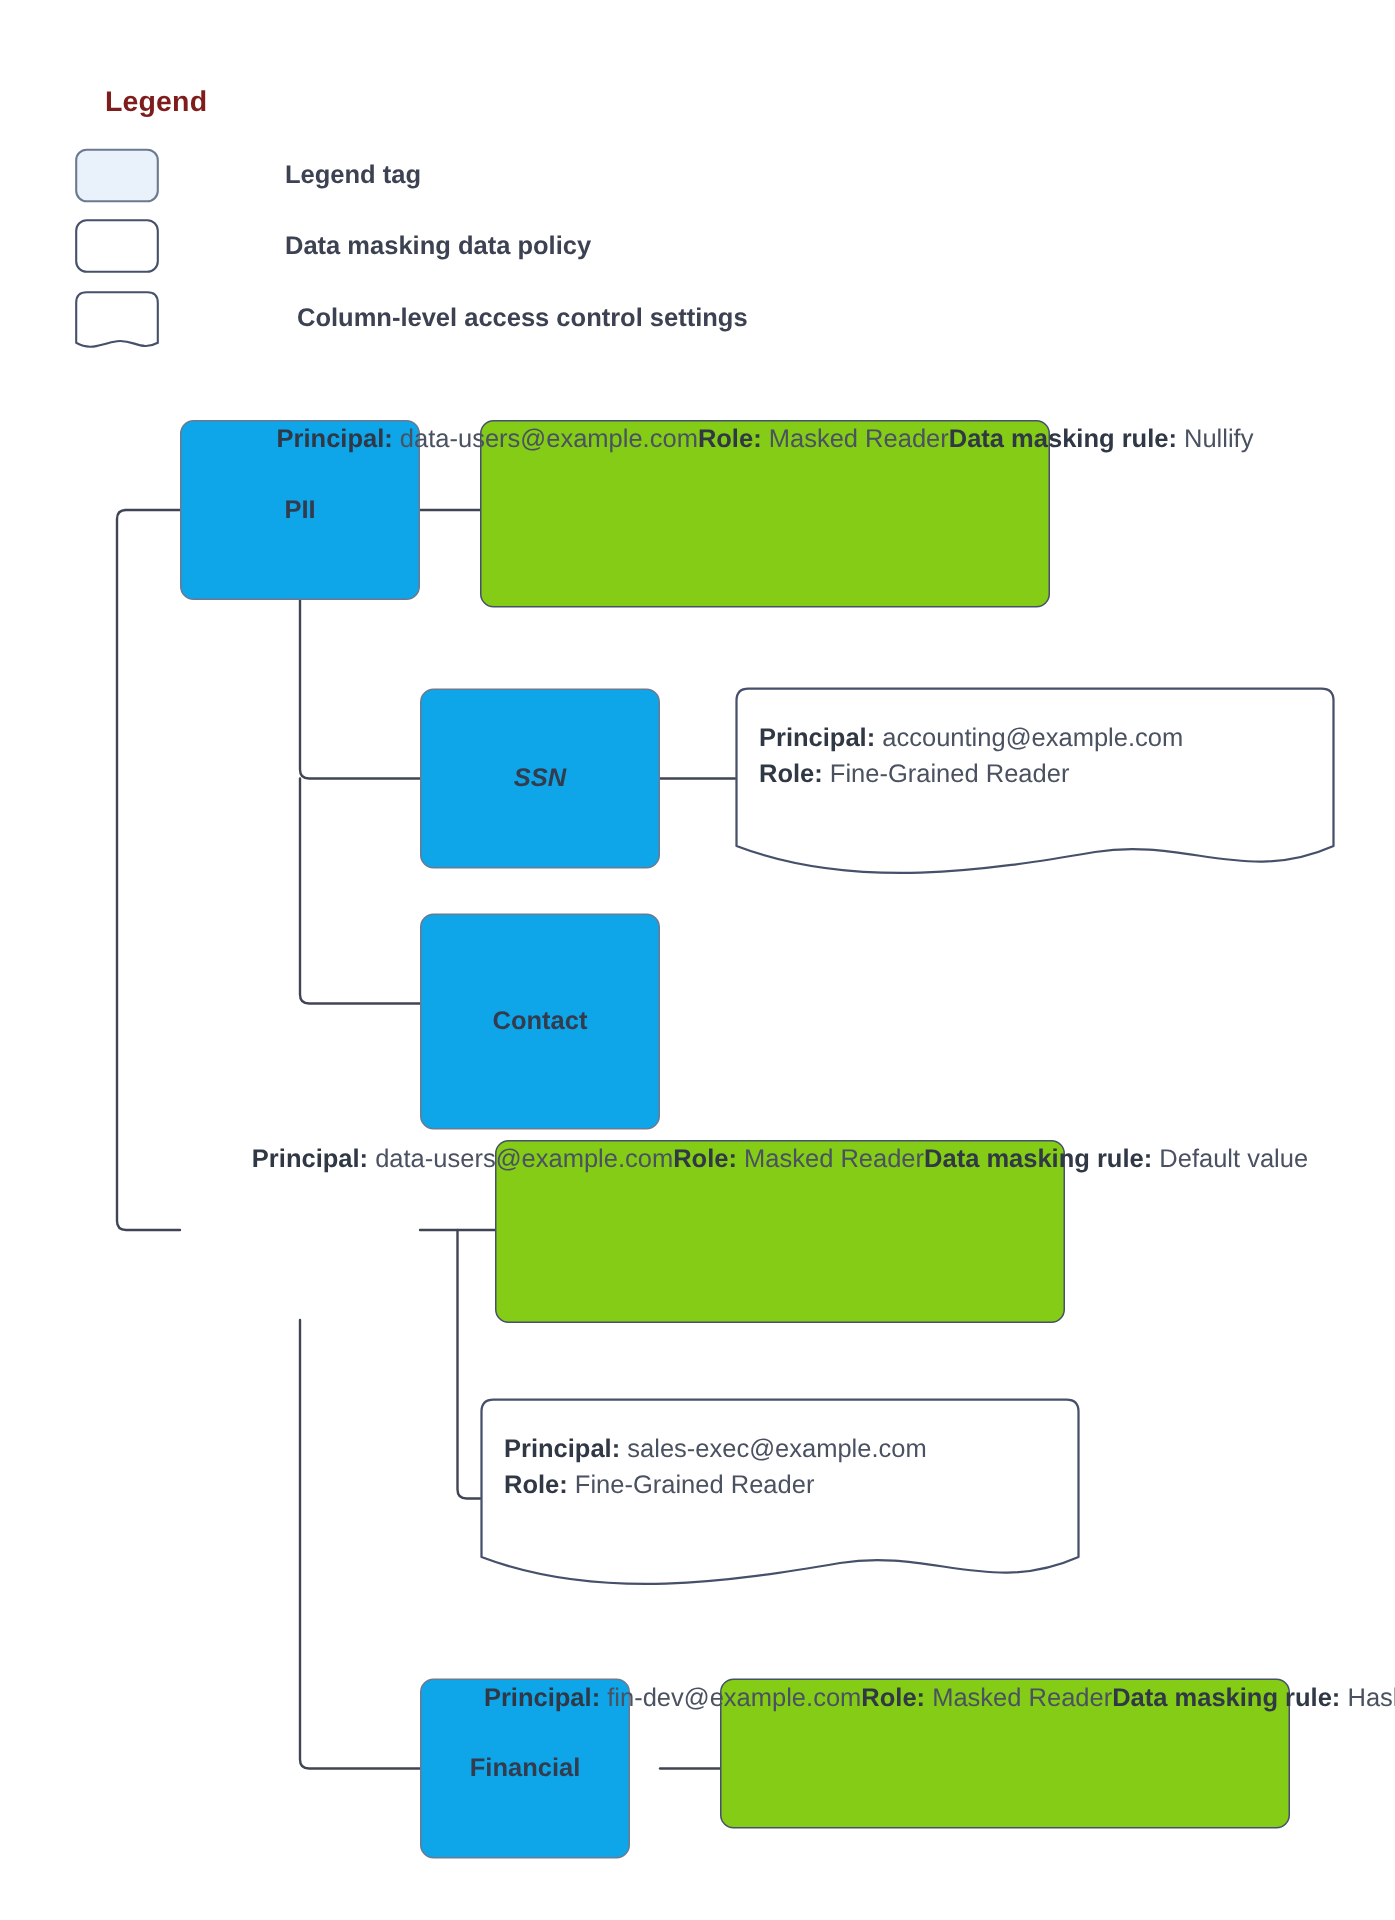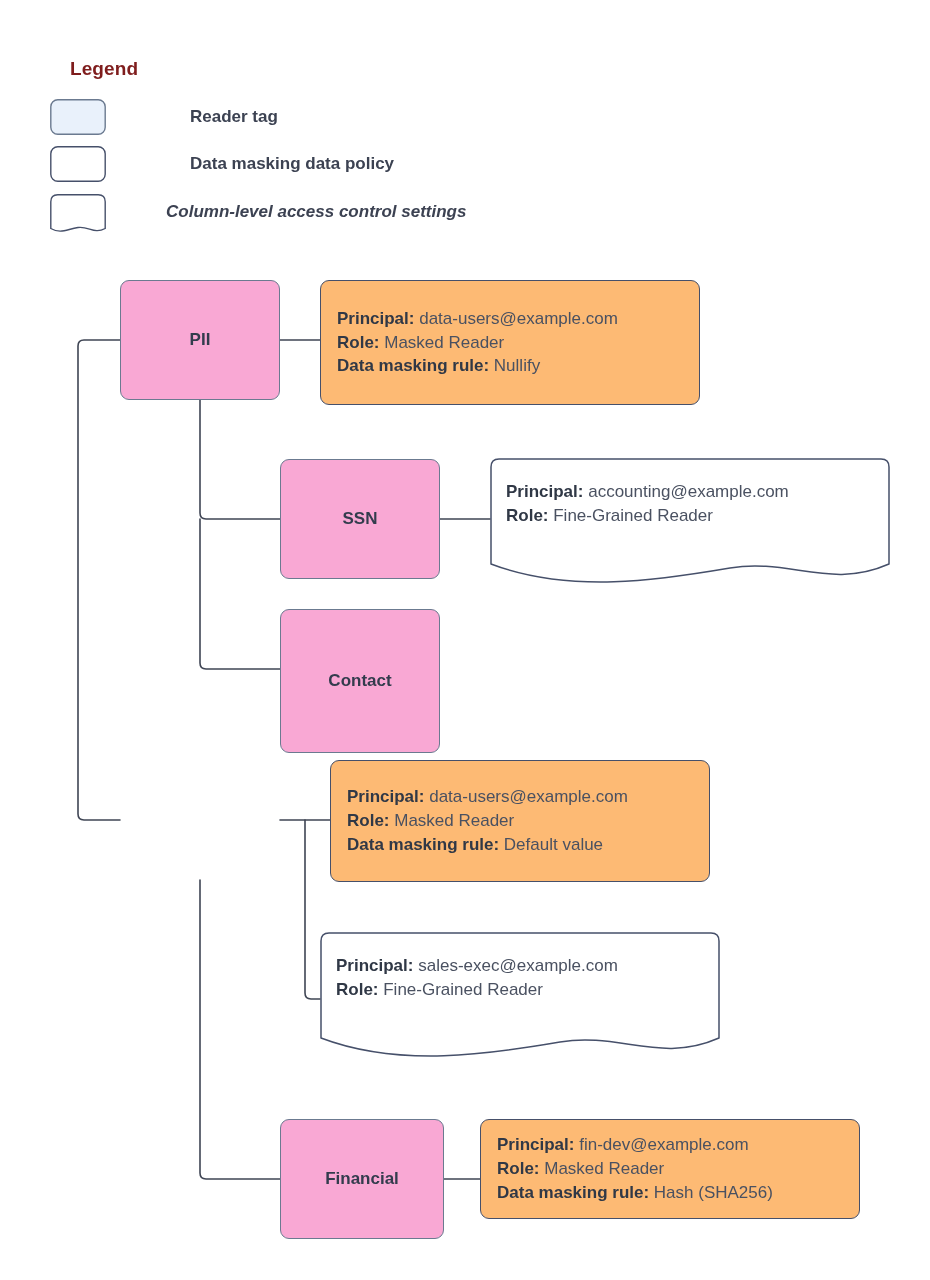--- a/index.html
+++ b/index.html
@@ -22,36 +22,36 @@
   .legend-label{
     font-size:17px;font-weight:bold;color:#3c4252;
     margin-left:0px;white-space:nowrap;
   }
   .swatch{width:56px;height:36px;}
   .swatch svg{display:block;overflow:visible;}
 
   
   .node{
     position:absolute;
-    background:#f9a8d4;
+    background:#0ea5e9;
     border:1.4px solid #6b7a90;
     border-radius:9px;
     display:flex;align-items:center;justify-content:center;
     font-size:17px;font-weight:bold;color:#333c4d;
     box-sizing:border-box;
   }
 
   
   .policy{
     position:absolute;
-    background:#fdba74;
+    background:#84cc16;
     border:1.4px solid #46506a;
     border-radius:9px;
     box-sizing:border-box;
-    display:flex;flex-direction:column;justify-content:center;
+    display:flex;flex-direction:row;justify-content:center;
     padding:0 16px;
   }
   .policy .line{
     font-size:17px;line-height:1.40;color:#4a5161;white-space:nowrap;
   }
   .policy .line b{color:#303846;font-weight:bold;}
 
   
   .doc{position:absolute;}
   .doc svg{position:absolute;left:0;top:0;overflow:visible;}
@@ -92,58 +92,58 @@
   </svg>
 
   <div class="legend-title">Legend</div>
 
   <div class="legend-row" style="left:50px;top:99px;">
     <span class="swatch">
       <svg width="56" height="36" viewBox="0 0 56 36" xmlns="http://www.w3.org/2000/svg">
         <rect x="0.8" y="0.8" width="54.4" height="34.4" rx="7" ry="7" fill="#e9f1fb" stroke="#6b7a90" stroke-width="1.4"></rect>
       </svg>
     </span>
-    <span class="legend-label" style="margin-left:84px;">Reader tag</span>
+    <span class="legend-label" style="margin-left:84px;">Legend tag</span>
   </div>
 
   <div class="legend-row" style="left:50px;top:146px;">
     <span class="swatch">
       <svg width="56" height="36" viewBox="0 0 56 36" xmlns="http://www.w3.org/2000/svg">
         <rect x="0.8" y="0.8" width="54.4" height="34.4" rx="7" ry="7" fill="#ffffff" stroke="#46506a" stroke-width="1.4"></rect>
       </svg>
     </span>
     <span class="legend-label" style="margin-left:84px;">Data masking data policy</span>
   </div>
 
   <div class="legend-row" style="left:50px;top:194px;">
     <span class="swatch">
       <svg width="56" height="40" viewBox="0 0 56 40" xmlns="http://www.w3.org/2000/svg">
         <path d="M7.8,0.8 H48.2 Q55.2,0.8 55.2,7.8 V34.5
                  C44,40.5 39,32.0 28,33.5
                  C17,35.0 11,40.3 0.8,34.5
                  V7.8 Q0.8,0.8 7.8,0.8 Z" fill="#ffffff" stroke="#46506a" stroke-width="1.4"></path>
       </svg>
     </span>
-    <span class="legend-label" style="margin-left:60px;font-style:italic;">Column-level access control settings</span>
+    <span class="legend-label" style="margin-left:92px;">Column-level access control settings</span>
   </div>
 
   <div class="node" style="left:120px;top:280px;width:160px;height:120px;">
     <span>PII</span>
   </div>
 
-  <div class="node" style="left:280px;top:459px;width:160px;height:120px;">
+  <div class="node" style="left:280px;top:459px;width:160px;height:120px;font-style:italic;">
     <span>SSN</span>
   </div>
 
   <div class="node" style="left:280px;top:609px;width:160px;height:144px;">
     <span>Contact</span>
   </div>
 
 
-  <div class="node" style="left:280px;top:1119px;width:164px;height:120px;">
+  <div class="node" style="left:280px;top:1119px;width:140px;height:120px;">
     <span>Financial</span>
   </div>
 
   <div class="policy" style="left:320px;top:280px;width:380px;height:125px;">
     <div class="line">
       <b>Principal:</b>
       <span>data-users@example.com</span>
     </div>
     <div class="line">
       <b>Role:</b>

